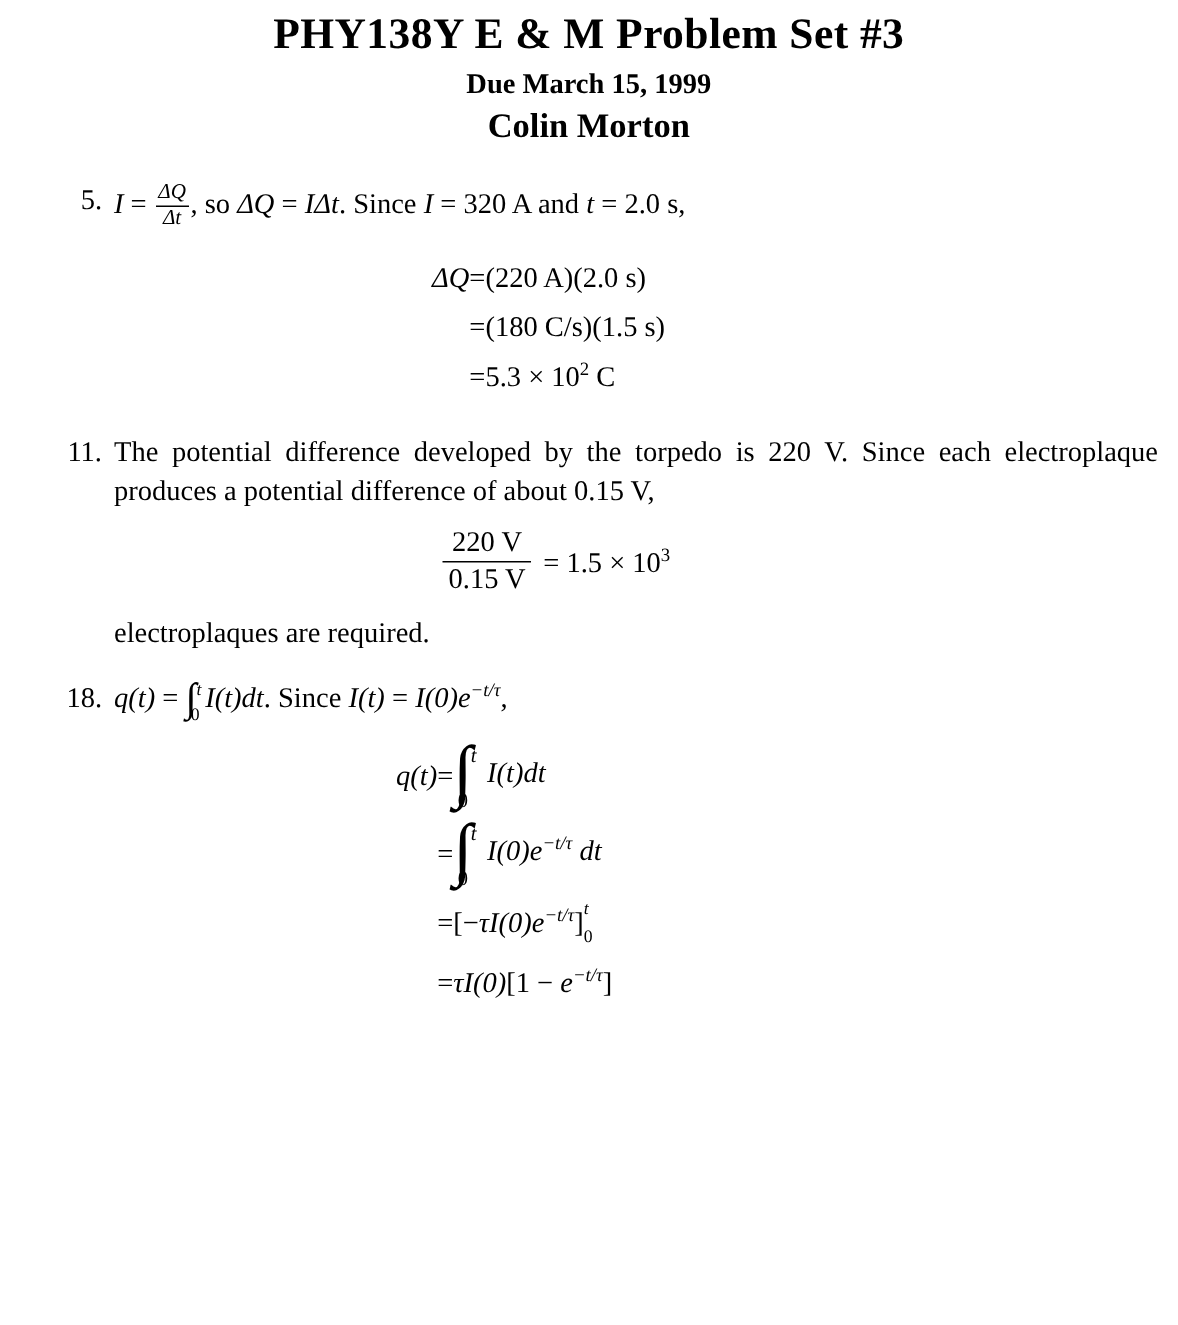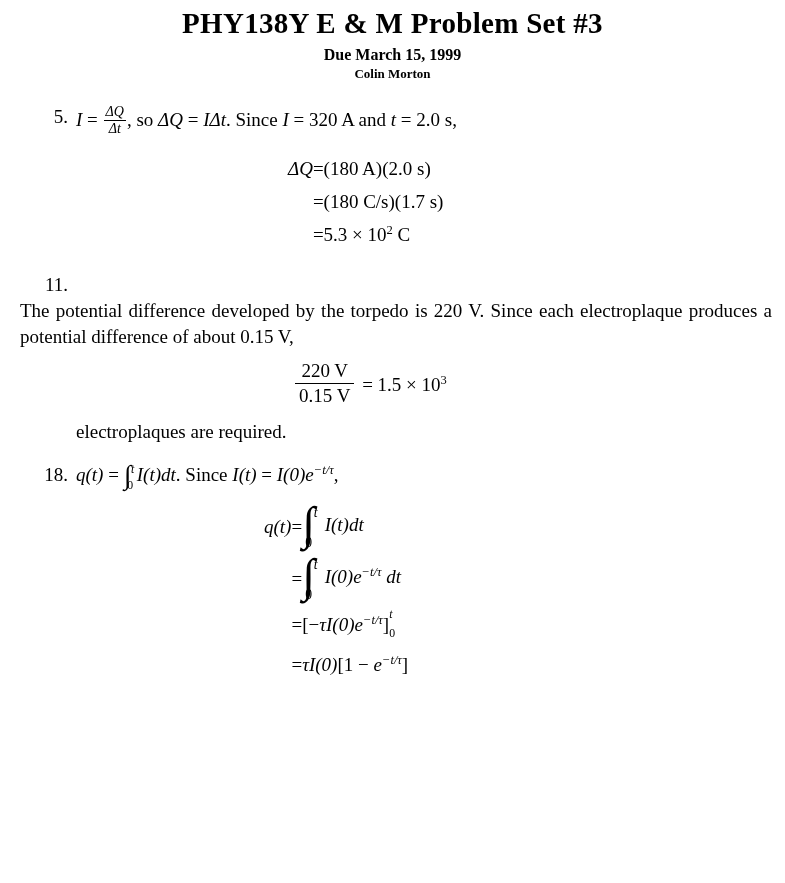--- a/index.html
+++ b/index.html
@@ -20,27 +20,27 @@
   .doc-header { text-align: center; }
   .doc-title {
     font-weight: bold;
     font-size: 29px;
     letter-spacing: 0.3px;
     margin-top: 9px;
     line-height: 1.0;
   }
   .doc-subtitle {
     font-weight: bold;
-    font-size: 16px;
+    font-size: 19px;
     line-height: 1.32;
     margin-top: 6px;
   }
   .doc-author {
     font-weight: bold;
-    font-size: 13px;
+    font-size: 23px;
     line-height: 1.32;
   }
 
   
   .content {
     margin-top: 22px;
     padding-left: 20px;
     padding-right: 13px;
     font-size: 19px;
   }
@@ -182,21 +182,21 @@
 
   .eq5 { margin-top: 16px; margin-bottom: 16px; margin-left: 268px; }
   .eq5 td { height: 33px; }
 
   .eq11 { margin-top: 10px; margin-bottom: 12px; margin-left: 272px; }
 
   .eq18 { margin-top: 10px; margin-left: 244px; }
   .eq18 td.tall { height: 52px; }
   .eq18 td.short { height: 40px; }
 
-  .blk11 { margin-top: 20px; flex-direction: column; }
+  .blk11 { margin-top: 20px; }
 </style>
 </head>
 <body>
 
 <div class="doc-header">
   <div class="doc-title">PHY138Y E &amp; M Problem Set #3</div>
   <div class="doc-subtitle">Due March 15, 1999</div>
   <div class="doc-author">Colin Morton</div>
 </div>
 
@@ -225,26 +225,26 @@
         <span>2.0 s,</span>
       </span>
     </div>
   </div>
 
   <table class="eqblock eq5">
     <tbody>
         <tr>
       <td class="eq-lhs mi">ΔQ</td>
       <td class="eq-rel">=</td>
-      <td class="eq-rhs">(180 A)(2.0 s)</td>
+      <td class="eq-rhs">(220 A)(2.0 s)</td>
     </tr>
     <tr>
       <td class="eq-lhs mi"></td>
       <td class="eq-rel">=</td>
-      <td class="eq-rhs">(180 C/s)(1.7 s)</td>
+      <td class="eq-rhs">(180 C/s)(1.5 s)</td>
     </tr>
     <tr>
       <td class="eq-lhs mi"></td>
       <td class="eq-rel">=</td>
       <td class="eq-rhs">
         <span>5.3</span>
         <span>×</span>
         <span>10</span><sup class="exp">2</sup>
         <span>C</span>
       </td>

